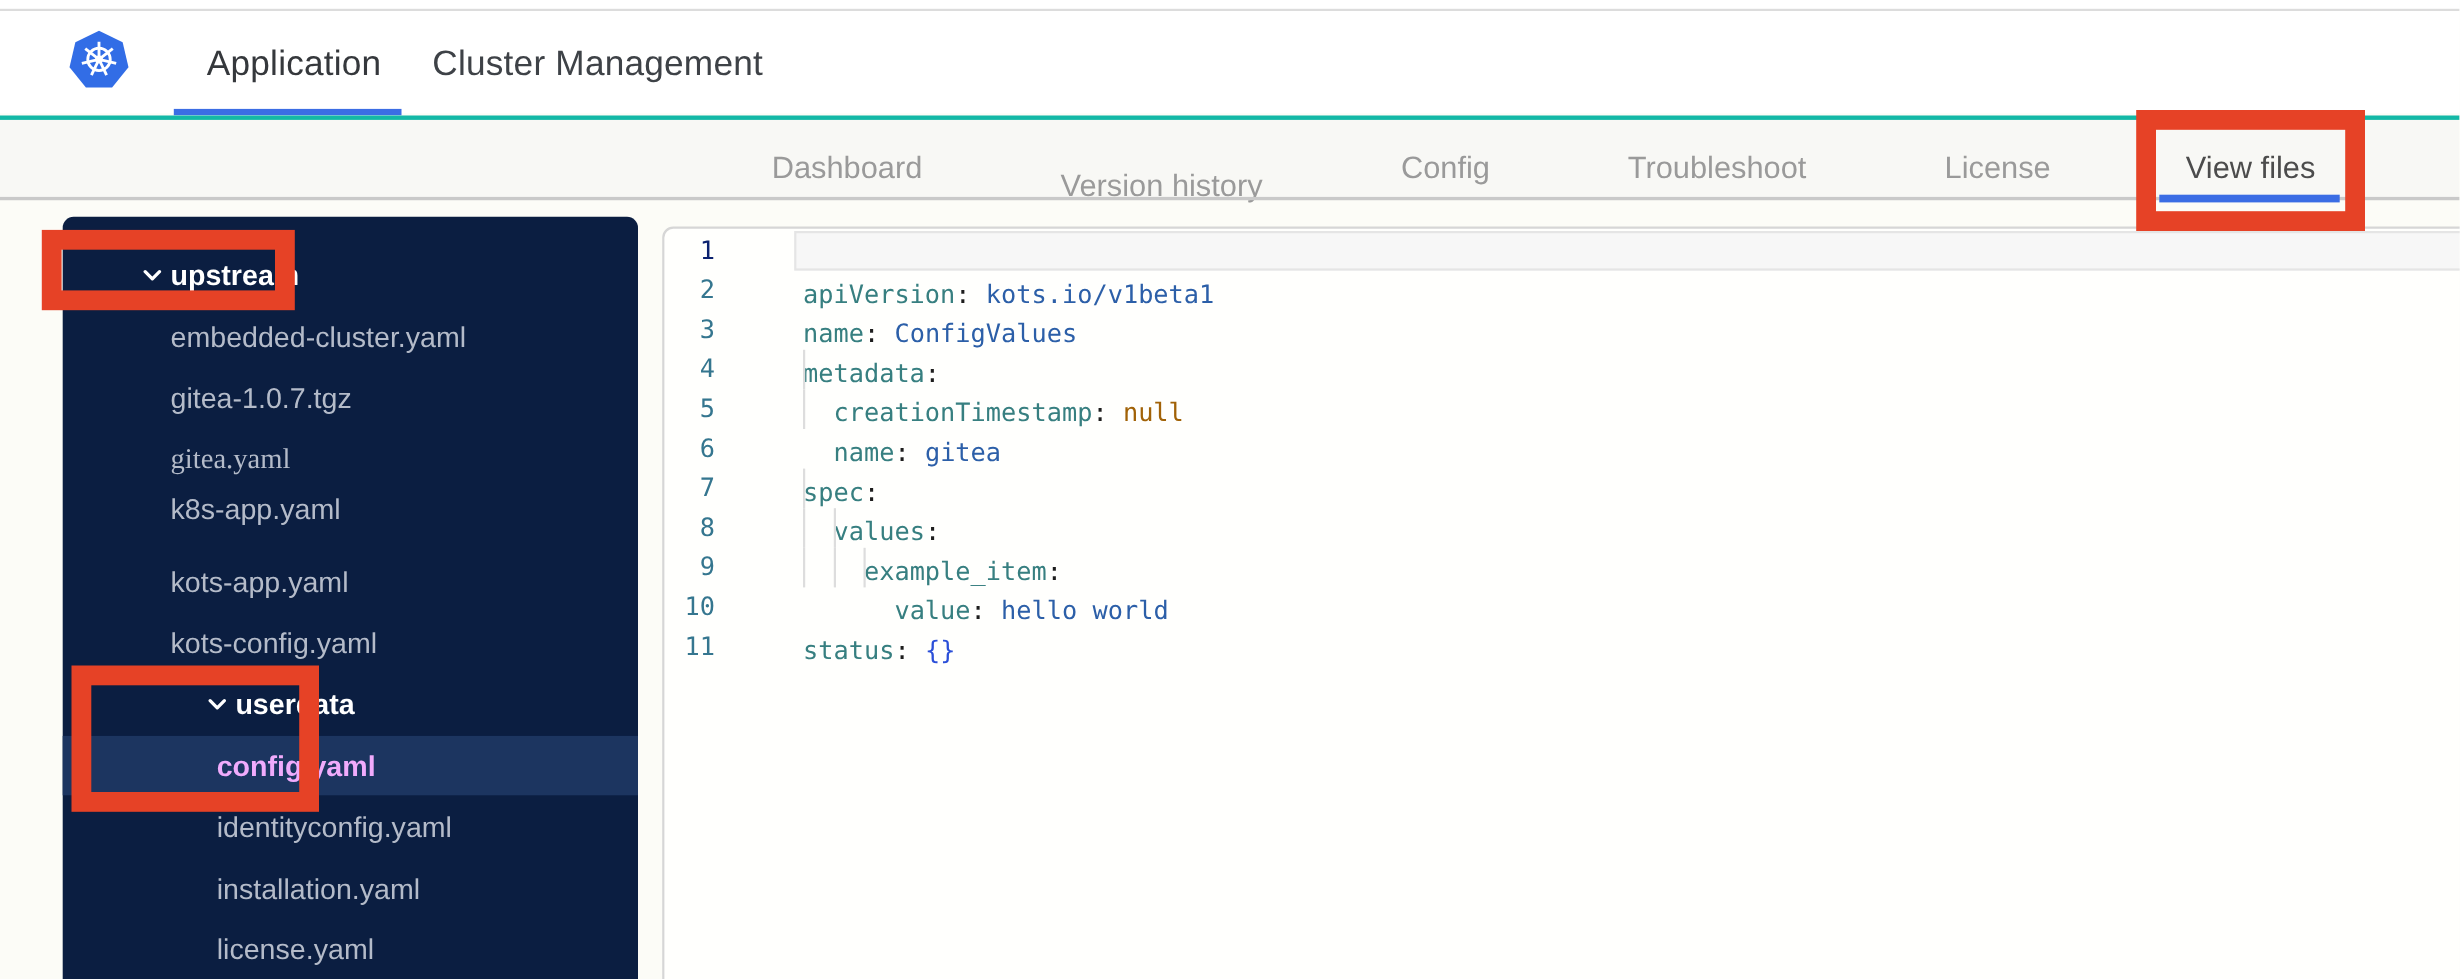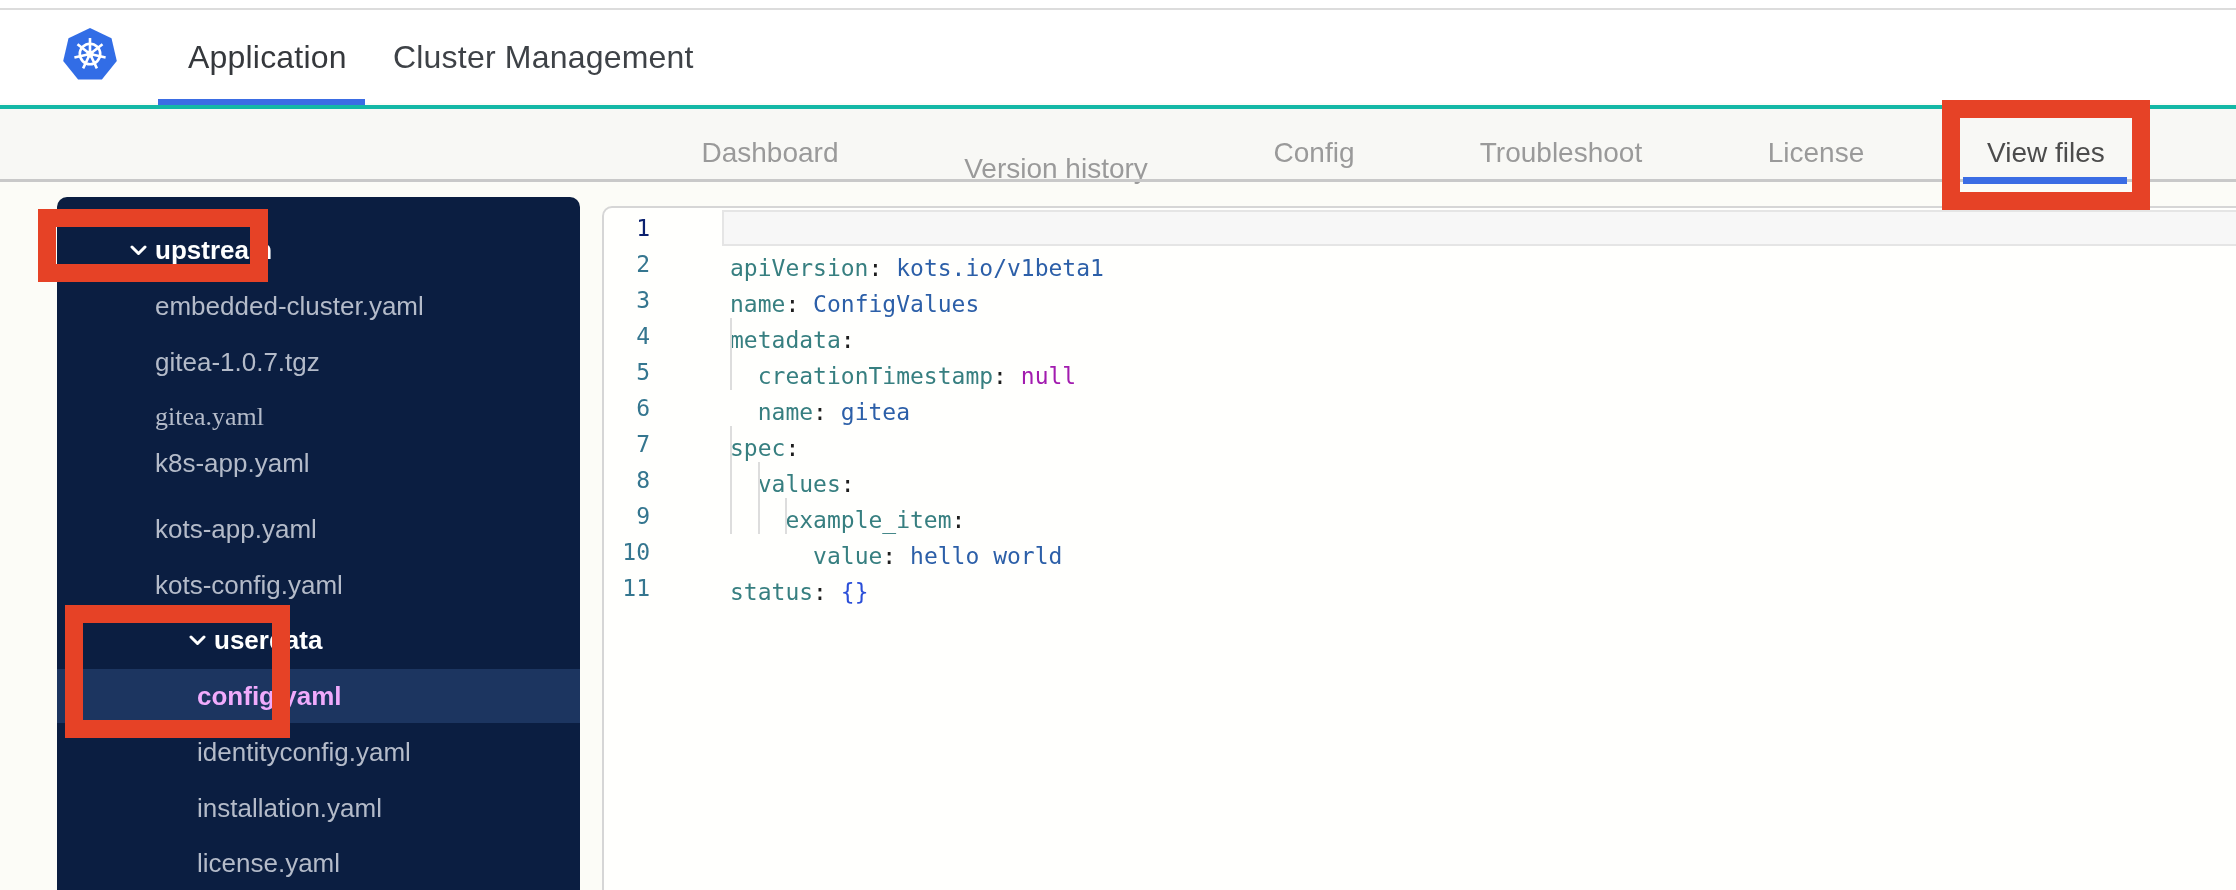--- a/index.html
+++ b/index.html
@@ -38,21 +38,21 @@
                 background:#fffffd;border:2px solid #d6d6d6;border-radius:10px;box-sizing:border-box;}
   .code-line{position:absolute;left:0;right:0;height:36px;line-height:36px;
              font-family:"DejaVu Sans Mono",monospace;font-size:23px;white-space:pre;}
   .ln{position:absolute;left:0;top:0;width:46px;text-align:right;color:#35768f;}
   .ln.active{color:#0b216f;}
   .code{position:absolute;left:126px;top:0;margin-top:40px;}
   .guide{position:absolute;top:0;width:2px;height:36px;background:#dddddd;}
   .cur-line{position:absolute;left:118px;right:2px;top:2px;height:36px;background:#f7f7f7;
             border:2px solid #e5e5e5;box-sizing:border-box;}
   .tk{color:#377f80}.tc{color:#1d1d1d}
-  .tv-string{color:#2c5fa8}.tv-keyword{color:#a21caf}.tv-bracket{color:#2b4fd8}
+  .tv-string{color:#2c5fa8}.tv-keyword{color:#a16207}.tv-bracket{color:#2b4fd8}
   
   .anno{position:absolute;border:18px solid #e64226;box-sizing:border-box;z-index:50;pointer-events:none;}
 </style>
 </head>
 <body>
 
 <div class="header">
   <div class="top-hairline"></div>
   <svg class="logo" viewBox="0 0 56 56">
     <polygon points="28,1 49.5,11.3 54.8,34.1 39.9,52.5 16.1,52.5 1.2,34.1 6.5,11.3" fill="#326de6"></polygon>

